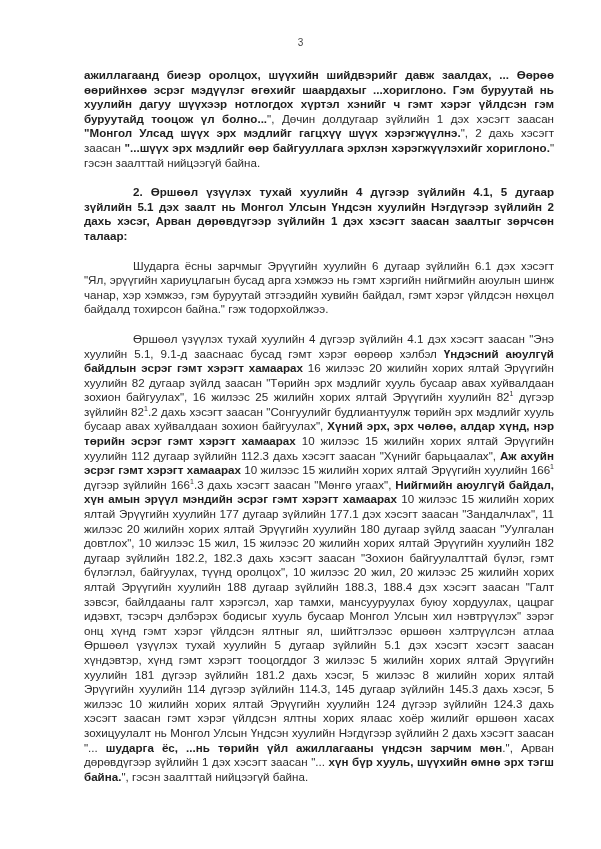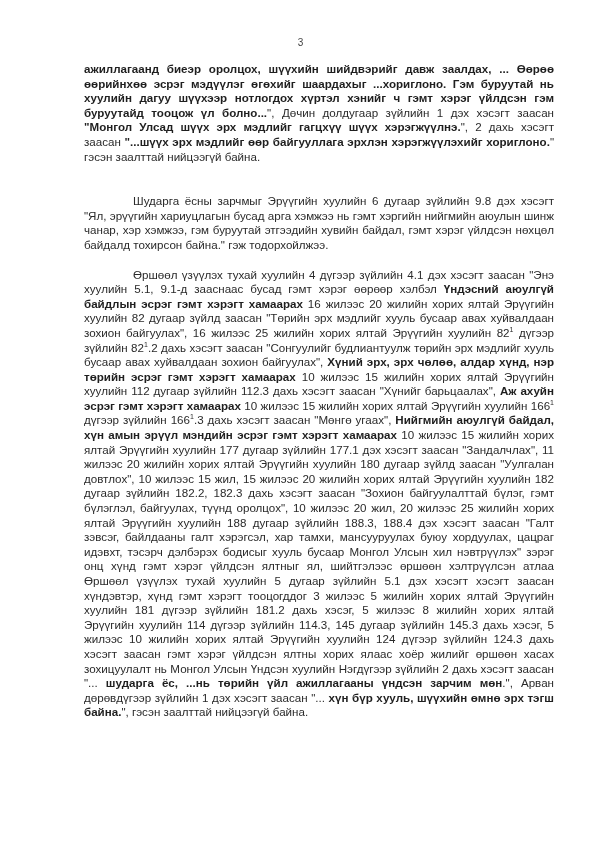--- a/index.html
+++ b/index.html
@@ -1,33 +1,34 @@
 <!DOCTYPE html>
 <html><head>
 <meta charset="utf-8">
 <style>
   html, body { margin: 0; padding: 0; background: #ffffff; }
   body { width: 601px; height: 849px; position: relative; overflow: hidden;
          font-family: "Liberation Sans", "DejaVu Sans", sans-serif; color: #2a2a2a; }
   .page-number { position: absolute; top: 37px; left: 0; width: 601px; text-align: center;
                  font-size: 10px; color: #444; }
-  .content { position: absolute; top: 62px; left: 84px; width: 470px; }
+  .content { position: absolute; top: 68px; left: 84px; width: 470px; }
   p { margin: 0; font-size: 11.6px; line-height: 14.6px; text-align: justify; }
   .indent { text-indent: 49px; }
   .b { font-weight: bold; color: #1f1f1f; }
   .gap { height: 15px; }
   .heading { font-weight: bold; color: #1f1f1f; }
   sup { font-size: 7px; line-height: 0; }
 </style>
 </head>
 <body>
 
 <div class="page-number">3</div>
 
 <div class="content">
   <p><span class="b">ажиллагаанд биеэр оролцох, шүүхийн шийдвэрийг давж заалдах, ... Өөрөө өөрийнхөө эсрэг мэдүүлэг өгөхийг шаардахыг ...хориглоно. Гэм буруутай нь хуулийн дагуу шүүхээр нотлогдох хүртэл хэнийг ч гэмт хэрэг үйлдсэн гэм буруутайд тооцож үл болно...</span><span>", Дөчин долдугаар зүйлийн 1 дэх хэсэгт заасан </span><span class="b">"Монгол Улсад шүүх эрх мэдлийг гагцхүү шүүх хэрэгжүүлнэ.</span><span>", 2 дахь хэсэгт заасан </span><span class="b">"...шүүх эрх мэдлийг өөр байгууллага эрхлэн хэрэгжүүлэхийг хориглоно.</span><span>" гэсэн заалттай нийцээгүй байна.</span></p>
   <div class="gap"></div>
+  <p class="indent heading">2. Өршөөл үзүүлэх тухай хуулийн 4 дүгээр зүйлийн 4.1, 5 дугаар зүйлийн 5.1 дэх заалт нь Монгол Улсын Үндсэн хуулийн Нэгдүгээр зүйлийн 2 дахь хэсэг, Арван дөрөвдүгээр зүйлийн 1 дэх хэсэгт заасан заалтыг зөрчсөн талаар:</p>
   <div class="gap"></div>
-  <p class="indent">Шударга ёсны зарчмыг Эрүүгийн хуулийн 6 дугаар зүйлийн 9.8 дэх хэсэгт "Ял, эрүүгийн хариуцлагын бусад арга хэмжээ нь гэмт хэргийн нийгмийн аюулын шинж чанар, хэр хэмжээ, гэм буруутай этгээдийн хувийн байдал, гэмт хэрэг үйлдсэн нөхцөл байдалд тохирсон байна." гэж тодорхойлжээ.</p>
+  <p class="indent">Шударга ёсны зарчмыг Эрүүгийн хуулийн 6 дугаар зүйлийн 6.1 дэх хэсэгт "Ял, эрүүгийн хариуцлагын бусад арга хэмжээ нь гэмт хэргийн нийгмийн аюулын шинж чанар, хэр хэмжээ, гэм буруутай этгээдийн хувийн байдал, гэмт хэрэг үйлдсэн нөхцөл байдалд тохирсон байна." гэж тодорхойлжээ.</p>
   <div class="gap"></div>
   <p class="indent"><span>Өршөөл үзүүлэх тухай хуулийн 4 дүгээр зүйлийн 4.1 дэх хэсэгт заасан "Энэ хуулийн 5.1, 9.1-д зааснаас бусад гэмт хэрэг өөрөөр хэлбэл </span><span class="b">Үндэсний аюулгүй байдлын эсрэг гэмт хэрэгт хамаарах</span><span> 16 жилээс 20 жилийн хорих ялтай Эрүүгийн хуулийн 82 дугаар зүйлд заасан "Төрийн эрх мэдлийг хууль бусаар авах хуйвалдаан зохион байгуулах", 16 жилээс 25 жилийн хорих ялтай Эрүүгийн хуулийн 82</span><sup>1</sup><span> дүгээр зүйлийн 82</span><sup>1</sup><span>.2 дахь хэсэгт заасан "Сонгуулийг будлиантуулж төрийн эрх мэдлийг хууль бусаар авах хуйвалдаан зохион байгуулах", </span><span class="b">Хүний эрх, эрх чөлөө, алдар хүнд, нэр төрийн эсрэг гэмт хэрэгт хамаарах</span><span> 10 жилээс 15 жилийн хорих ялтай Эрүүгийн хуулийн 112 дугаар зүйлийн 112.3 дахь хэсэгт заасан "Хүнийг барьцаалах", </span><span class="b">Аж ахуйн эсрэг гэмт хэрэгт хамаарах</span><span> 10 жилээс 15 жилийн хорих ялтай Эрүүгийн хуулийн 166</span><sup>1</sup><span> дүгээр зүйлийн 166</span><sup>1</sup><span>.3 дахь хэсэгт заасан "Мөнгө угаах", </span><span class="b">Нийгмийн аюулгүй байдал, хүн амын эрүүл мэндийн эсрэг гэмт хэрэгт хамаарах</span><span> 10 жилээс 15 жилийн хорих ялтай Эрүүгийн хуулийн 177 дугаар зүйлийн 177.1 дэх хэсэгт заасан "Зандалчлах", 11 жилээс 20 жилийн хорих ялтай Эрүүгийн хуулийн 180 дугаар зүйлд заасан "Уулгалан довтлох", 10 жилээс 15 жил, 15 жилээс 20 жилийн хорих ялтай Эрүүгийн хуулийн 182 дугаар зүйлийн 182.2, 182.3 дахь хэсэгт заасан "Зохион байгуулалттай бүлэг, гэмт бүлэглэл, байгуулах, түүнд оролцох", 10 жилээс 20 жил, 20 жилээс 25 жилийн хорих ялтай Эрүүгийн хуулийн 188 дугаар зүйлийн 188.3, 188.4 дэх хэсэгт заасан "Галт зэвсэг, байлдааны галт хэрэгсэл, хар тамхи, мансууруулах буюу хордуулах, цацраг идэвхт, тэсэрч дэлбэрэх бодисыг хууль бусаар Монгол Улсын хил нэвтрүүлэх" зэрэг онц хүнд гэмт хэрэг үйлдсэн ялтныг ял, шийтгэлээс өршөөн хэлтрүүлсэн атлаа Өршөөл үзүүлэх тухай хуулийн 5 дугаар зүйлийн 5.1 дэх хэсэгт хэсэгт заасан хүндэвтэр, хүнд гэмт хэрэгт тооцогддог 3 жилээс 5 жилийн хорих ялтай Эрүүгийн хуулийн 181 дүгээр зүйлийн 181.2 дахь хэсэг, 5 жилээс 8 жилийн хорих ялтай Эрүүгийн хуулийн 114 дүгээр зүйлийн 114.3, 145 дугаар зүйлийн 145.3 дахь хэсэг, 5 жилээс 10 жилийн хорих ялтай Эрүүгийн хуулийн 124 дүгээр зүйлийн 124.3 дахь хэсэгт заасан гэмт хэрэг үйлдсэн ялтны хорих ялаас хоёр жилийг өршөөн хасах зохицуулалт нь Монгол Улсын Үндсэн хуулийн Нэгдүгээр зүйлийн 2 дахь хэсэгт заасан "... </span><span class="b">шударга ёс, ...нь төрийн үйл ажиллагааны үндсэн зарчим мөн</span><span>.", Арван дөрөвдүгээр зүйлийн 1 дэх хэсэгт заасан "... </span><span class="b">хүн бүр хууль, шүүхийн өмнө эрх тэгш байна.</span><span>",  гэсэн заалттай нийцээгүй байна.</span></p>
   <div class="gap"></div>
 </div>
 
 </body></html>

